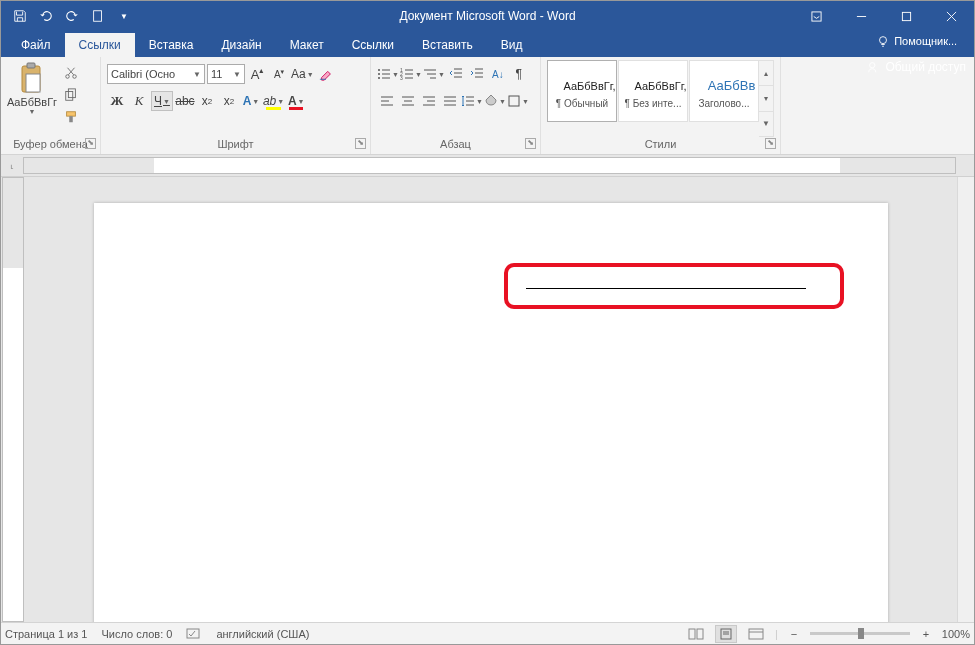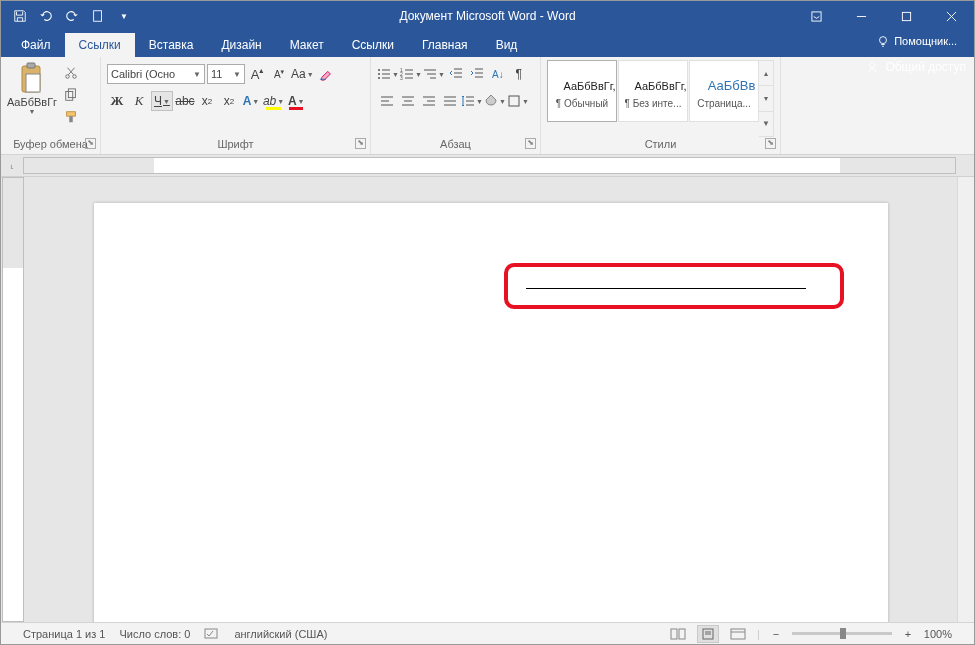--- a/index.html
+++ b/index.html
@@ -80,21 +80,21 @@
 .doc-area { position: absolute; top: 176px; bottom: 22px; left: 0; right: 0; background: #e6e6e6; display: flex; }
 .v-ruler { width: 22px; background: #fff; border: 1px solid #bfbfbf; margin: 0 0 0 1px; position: relative; font-size: 8px; color: #888; }
 .v-ruler .margin-t { position: absolute; top: 0; left: 0; right: 0; height: 90px; background: #e6e6e6; }
 .page-wrap { flex: 1; overflow: hidden; display: flex; justify-content: center; padding-top: 26px; }
 .page { width: 794px; height: 1000px; background: #fff; box-shadow: 0 0 3px rgba(0,0,0,0.25); position: relative; }
 .highlight-box { position: absolute; top: 60px; left: 410px; width: 340px; height: 46px; border: 4px solid #e81123; border-radius: 10px; display: flex; align-items: center; padding: 0 18px; }
 .hline { border-bottom: 1px solid #000; width: 280px; height: 1px; margin-top: 4px; }
 .scrollbar-v { width: 17px; background: #f0f0f0; border-left: 1px solid #d9d9d9; }
 
 
-.statusbar { position: absolute; bottom: 0; left: 0; right: 0; height: 22px; background: #f3f3f3; border-top: 1px solid #d4d4d4; display: flex; align-items: center; font-size: 11px; color: #555; padding: 0 22px; gap: 14px; }
+.statusbar { position: absolute; bottom: 0; left: 0; right: 0; height: 22px; background: #f3f3f3; border-top: 1px solid #d4d4d4; display: flex; align-items: center; font-size: 11px; color: #555; padding: 0 4px; gap: 14px; }
 .statusbar .sright { margin-left: auto; display: flex; align-items: center; gap: 8px; }
 .viewbtn { width: 22px; height: 18px; display: flex; align-items: center; justify-content: center; cursor: pointer; }
 .viewbtn.active { background: #e0e0e0; border: 1px solid #c9c9c9; }
 .zoom-slider { width: 100px; height: 3px; background: #c9c9c9; position: relative; }
 .zoom-slider .thumb { position: absolute; top: -4px; left: 48px; width: 6px; height: 11px; background: #888; }
 .zoom-btn { width: 16px; cursor: pointer; text-align: center; }
 </style>
 </head>
 <body>
 
@@ -149,21 +149,21 @@
   </div>
 </div>
 
 <div class="ribbon-tabs">
   <div class="rtab">Файл</div>
   <div class="rtab active">Ссылки</div>
   <div class="rtab">Вставка</div>
   <div class="rtab">Дизайн</div>
   <div class="rtab">Макет</div>
   <div class="rtab">Ссылки</div>
-  <div class="rtab">Главная</div>
+  <div class="rtab">Вставить</div>
   <div class="rtab">Вид</div>
   <div class="ribbon-right">
     <div class="tell">
       <svg class="bulb" viewBox="0 0 16 16">
           <circle cx="8" cy="7" r="4" fill="none" stroke="#fff"></circle>
           <line x1="6" y1="12" x2="10" y2="12" stroke="#fff"></line>
           <line x1="7" y1="14" x2="9" y2="14" stroke="#fff"></line>
         </svg>
       <span>Помощник...</span>
     </div>
@@ -379,21 +379,21 @@
         <div class="stylebox sel">
           <div class="preview">АаБбВвГг,</div>
           <div class="sname">¶ Обычный</div>
         </div>
         <div class="stylebox">
           <div class="preview">АаБбВвГг,</div>
           <div class="sname">¶ Без инте...</div>
         </div>
         <div class="stylebox">
           <div class="preview h1">АаБбВв</div>
-          <div class="sname">Страница...</div>
+          <div class="sname">Заголово...</div>
         </div>
       </div>
       <div class="more">
         <div>▴</div>
         <div>▾</div>
         <div style="border:none;">▼</div>
       </div>
     </div>
     <div class="glabel"><span>Стили</span><span class="dlg">⬊</span></div>
   </div>

